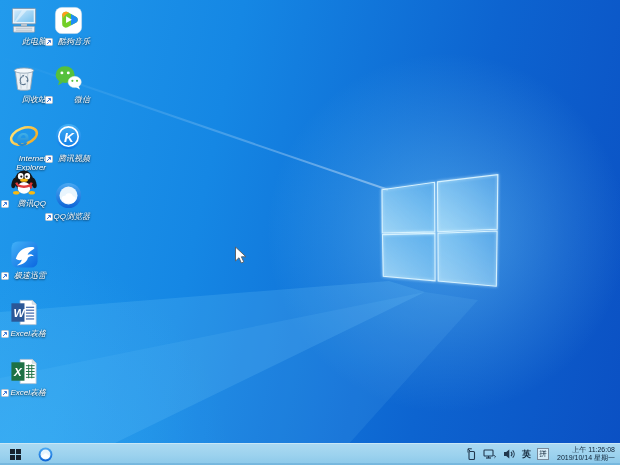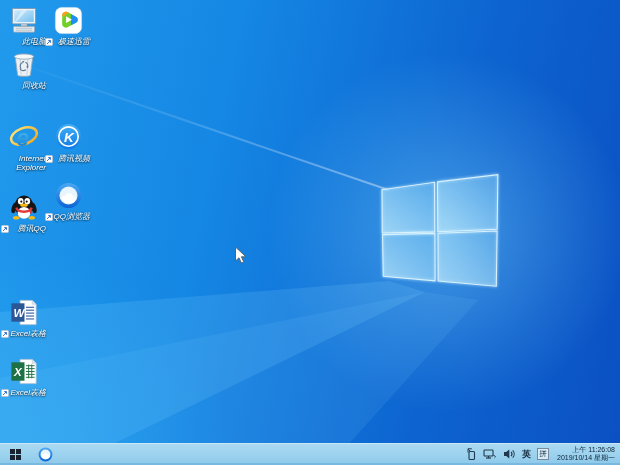--- a/index.html
+++ b/index.html
@@ -141,24 +141,24 @@
         <path d="M18.5,9.3 L23.6,12 C26.3,13.5 26.3,16.7 23.6,18.2 L18.5,20.9 Z" fill="#1f8ef5"></path>
         <path d="M9.5,10.5 C9.5,7.6 12.4,6 15,7.3 L16.6,8.2 C13.6,9 11.7,10.6 10.8,13.4 Z" fill="#ff9d1c"></path>
         <path d="M13.5,11.5 L19.5,15.1 L13.5,18.7 Z" fill="#ffffff"></path>
       </svg>
     </div>
     <span class="badge">
       <svg width="6" height="6" viewBox="0 0 7 7">
           <path d="M1.2,5.8 L5,2 M2.6,1.8 H5.2 V4.4" fill="none" stroke="#2a6bd4" stroke-width="1.1"></path>
         </svg>
     </span>
-    <div class="lbl">极速迅雷</div>
-  </div>
-
-  <div class="dicon" style="left:2px;top:49px">
+    <div class="lbl">酷狗音乐</div>
+  </div>
+
+  <div class="dicon" style="left:2px;top:63px">
     <div class="art">
       <svg width="32" height="31" viewBox="0 0 32 32">
         <path d="M7,8.5 L9.4,27 C9.6,28.6 22.4,28.6 22.6,27 L25,8.5" fill="#eaf0f5" stroke="#93a5b5" stroke-width="0.9"></path>
         <line x1="12" y1="10" x2="13" y2="26.5" stroke="#c2cfda" stroke-width="1"></line>
         <line x1="20" y1="10" x2="19" y2="26.5" stroke="#c2cfda" stroke-width="1"></line>
         <ellipse cx="16" cy="7.8" rx="10" ry="2.7" fill="#f4f8fb" stroke="#93a5b5" stroke-width="0.9"></ellipse>
         <g stroke="#5f7890" stroke-width="1.2" fill="none">
           <path d="M12.5,19.5 a4,4 0 0 1 2,-5.6"></path>
           <path d="M17.5,13.6 a4,4 0 0 1 2,5.5"></path>
           <path d="M17.8,21.5 a4,4 0 0 1 -4.6,0.2"></path>
@@ -166,20 +166,40 @@
         <g fill="#5f7890">
           <polygon points="14,12.6 16.6,12.2 15,14.8"></polygon>
           <polygon points="20.4,17.6 20.2,20.2 18.1,18.2"></polygon>
           <polygon points="13.6,20.2 12.2,22.4 11.4,19.7"></polygon>
         </g>
       </svg>
     </div>
     <div class="lbl">回收站</div>
   </div>
 
+  <div class="dicon" style="left:46px;top:63px">
+    <div class="art">
+      <svg width="31" height="31" viewBox="0 0 32 32">
+        <ellipse cx="12.5" cy="12" rx="9.8" ry="8.6" fill="#55c03c"></ellipse>
+        <path d="M6.5,18.5 L5.2,23 L10,20.3 Z" fill="#55c03c"></path>
+        <circle cx="9.2" cy="10.2" r="1.5" fill="#ffffff"></circle>
+        <circle cx="15.8" cy="10.2" r="1.5" fill="#ffffff"></circle>
+        <ellipse cx="22.4" cy="19.6" rx="6.8" ry="5.8" fill="#ffffff" stroke="#dde9de" stroke-width="0.5"></ellipse>
+        <path d="M26.5,24 L27.8,27.3 L23.8,25.1 Z" fill="#ffffff"></path>
+        <circle cx="20" cy="18.4" r="1.1" fill="#55c03c"></circle>
+        <circle cx="24.8" cy="18.4" r="1.1" fill="#55c03c"></circle>
+      </svg>
+    </div>
+    <span class="badge">
+      <svg width="6" height="6" viewBox="0 0 7 7">
+          <path d="M1.2,5.8 L5,2 M2.6,1.8 H5.2 V4.4" fill="none" stroke="#2a6bd4" stroke-width="1.1"></path>
+        </svg>
+    </span>
+    <div class="lbl">微信</div>
+  </div>
 
   <div class="dicon" style="left:2px;top:122px">
     <div class="art">
       <svg width="32" height="31" viewBox="0 0 32 32">
         <ellipse cx="16" cy="14.5" rx="13.8" ry="8.2" transform="rotate(-20 16 14.5)" fill="none" stroke="url(#goldg)" stroke-width="2.6"></ellipse>
         <text x="8" y="24.5" font-family="Liberation Sans, sans-serif" font-size="24" font-weight="bold" fill="url(#eblue)">e</text>
       </svg>
     </div>
     <div class="lbl">Internet Explorer</div>
   </div>
@@ -193,21 +213,21 @@
       </svg>
     </div>
     <span class="badge">
       <svg width="6" height="6" viewBox="0 0 7 7">
           <path d="M1.2,5.8 L5,2 M2.6,1.8 H5.2 V4.4" fill="none" stroke="#2a6bd4" stroke-width="1.1"></path>
         </svg>
     </span>
     <div class="lbl">腾讯视频</div>
   </div>
 
-  <div class="dicon" style="left:2px;top:192px">
+  <div class="dicon" style="left:2px;top:167px">
     <div class="art">
       <svg width="32" height="31" viewBox="0 0 32 32">
         <ellipse cx="8" cy="26.5" rx="3.4" ry="1.8" fill="#f9b910"></ellipse>
         <ellipse cx="24" cy="26.5" rx="3.4" ry="1.8" fill="#f9b910"></ellipse>
         <ellipse cx="16" cy="14.5" rx="9.6" ry="11" fill="#161616"></ellipse>
         <ellipse cx="5.8" cy="16.5" rx="2.4" ry="5.5" transform="rotate(16 5.8 16.5)" fill="#161616"></ellipse>
         <ellipse cx="26.2" cy="16.5" rx="2.4" ry="5.5" transform="rotate(-16 26.2 16.5)" fill="#161616"></ellipse>
         <ellipse cx="12.6" cy="9.6" rx="2.9" ry="3.4" fill="#ffffff"></ellipse>
         <ellipse cx="19.4" cy="9.6" rx="2.9" ry="3.4" fill="#ffffff"></ellipse>
         <circle cx="13.2" cy="9.9" r="1.1" fill="#161616"></circle>
@@ -233,20 +253,34 @@
         </svg>
     </div>
     <span class="badge">
       <svg width="6" height="6" viewBox="0 0 7 7">
           <path d="M1.2,5.8 L5,2 M2.6,1.8 H5.2 V4.4" fill="none" stroke="#2a6bd4" stroke-width="1.1"></path>
         </svg>
     </span>
     <div class="lbl">QQ浏览器</div>
   </div>
 
+  <div class="dicon" style="left:2px;top:239px">
+    <div class="art">
+      <svg width="31" height="31" viewBox="0 0 32 32">
+        <rect x="2.5" y="2.5" width="27" height="27" rx="6.5" fill="url(#thg)"></rect>
+        <path d="M7,20.5 C9.5,12.5 14.5,8.8 22.5,8.3 C26.3,8.1 27.3,9.4 25.2,10.5 C22.2,12.1 20.2,13.6 19.2,16.2 C21.8,15.1 24.4,15.7 25.9,17.8 C23.3,17.2 21.2,17.7 19.6,19.3 C18,25.2 12.2,26.8 8.2,27.2 C11.2,25.2 12.7,23.6 13.2,21.4 C10.9,22.3 8.8,22 7,20.5 Z" fill="#ffffff"></path>
+      </svg>
+    </div>
+    <span class="badge">
+      <svg width="6" height="6" viewBox="0 0 7 7">
+          <path d="M1.2,5.8 L5,2 M2.6,1.8 H5.2 V4.4" fill="none" stroke="#2a6bd4" stroke-width="1.1"></path>
+        </svg>
+    </span>
+    <div class="lbl">极速迅雷</div>
+  </div>
 
   <div class="dicon" style="left:2px;top:297px">
     <div class="art">
       <svg width="32" height="31" viewBox="0 0 32 32">
         <path d="M12,3.5 h12.5 l4,4 v21 H12 Z" fill="#ffffff" stroke="#b9c6d4" stroke-width="0.8"></path>
         <path d="M24.5,3.5 l4,4 h-4 Z" fill="#dfe7ef" stroke="#b9c6d4" stroke-width="0.6"></path>
         <g fill="#4a6fae">
           <rect x="18" y="10" width="8.5" height="1.3"></rect>
           <rect x="18" y="13" width="8.5" height="1.3"></rect>
           <rect x="18" y="16" width="8.5" height="1.3"></rect>

